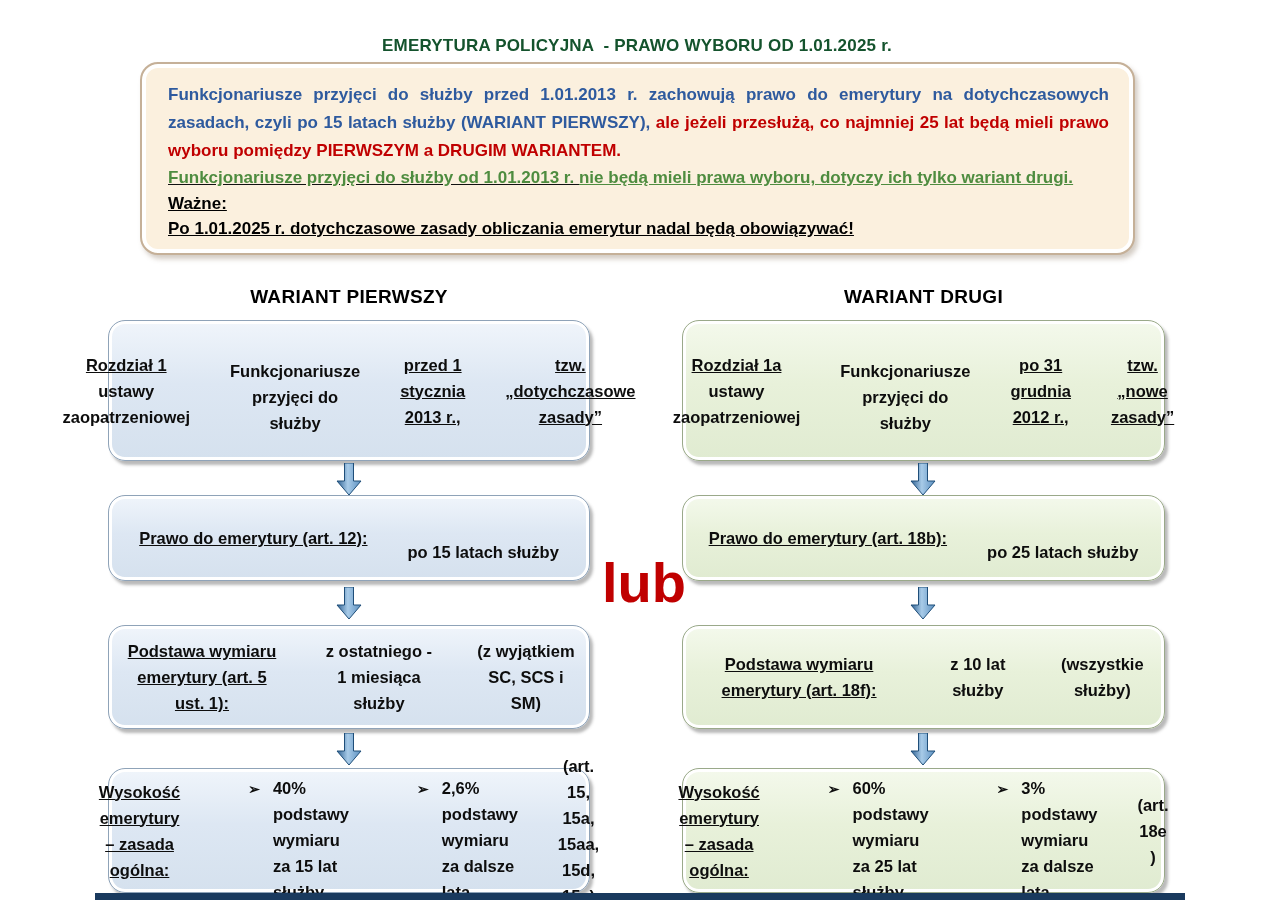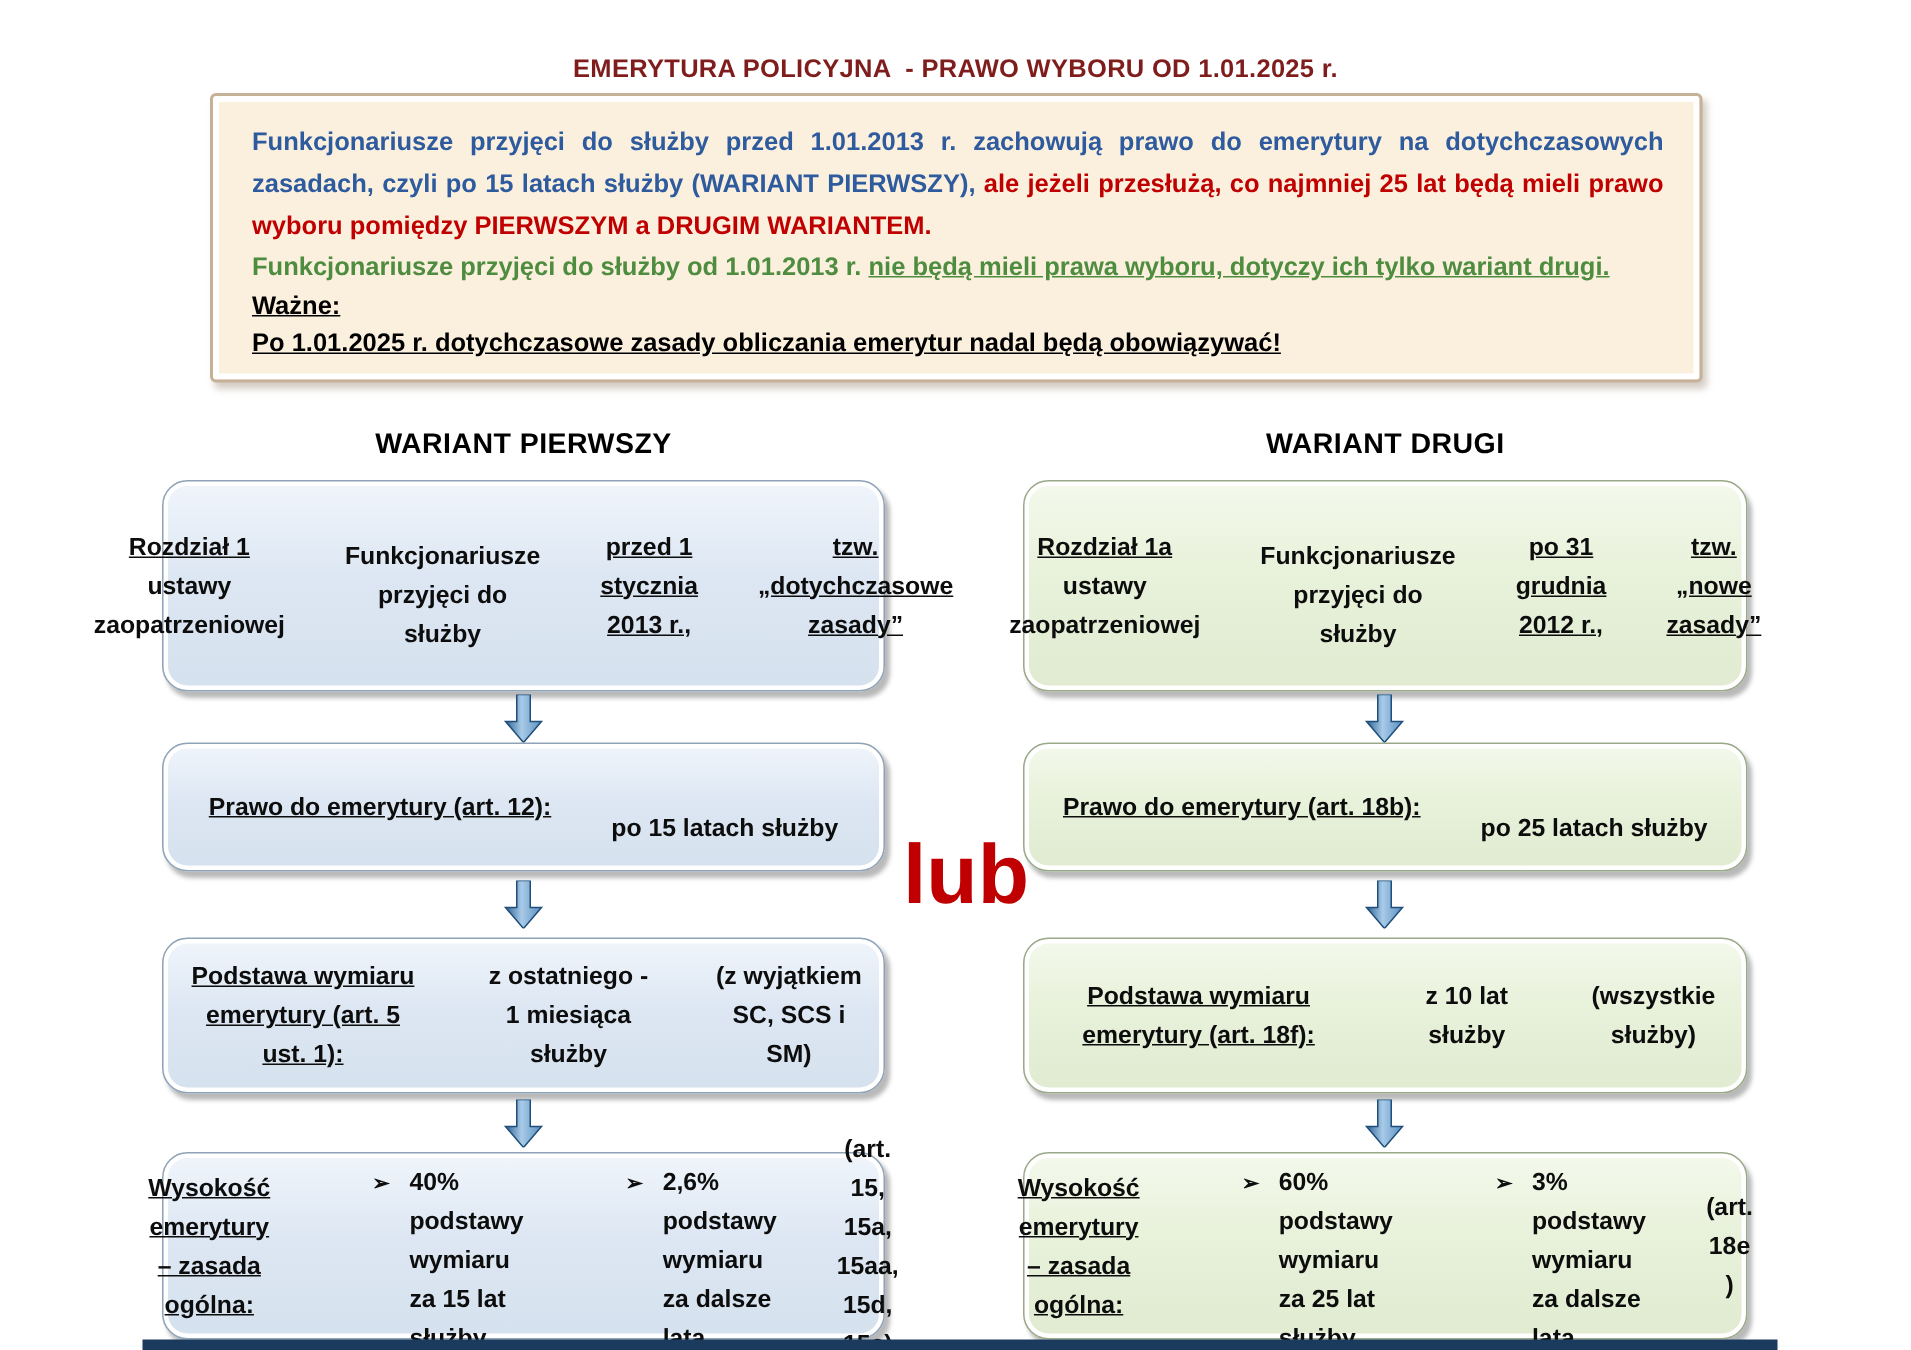--- a/index.html
+++ b/index.html
@@ -6,38 +6,38 @@
   #canvas{
     position:relative;width:1274px;height:900px;overflow:hidden;
     background:#ffffff;color:#111;
     font-family:"Liberation Sans",sans-serif;
   }
   .u{text-decoration:underline;}
 
   
   .page-title{
     position:absolute;top:36px;left:0;width:100%;
-    text-align:center;font-size:17px;font-weight:bold;color:#7f1d1d;
+    text-align:center;font-size:17px;font-weight:bold;color:#14532d;
     white-space:pre-wrap;letter-spacing:.2px;
   }
 
   
   .intro{
     box-sizing:border-box;position:absolute;left:140px;top:62px;width:995px;height:193px;
-    background:#FBF0DE;border:2px solid #C5B098;border-radius:4px;
+    background:#FBF0DE;border:2px solid #C5B098;border-radius:18px;
     box-shadow:inset 0 0 0 4px #ffffff, 3px 4px 5px rgba(130,110,85,.35);
     padding:17px 24px 0 26px;
     font-weight:bold;font-size:17px;
   }
   .intro p{margin:0;}
   .p1{text-align:justify;line-height:28px;}
   .blue{color:#2E5A9E;}
   .red{color:#C00000;}
   .green{color:#4E8C3F;}
-  .p2{margin-top:5px;line-height:26px;}
+  .p2{margin-top:5px;line-height:26px;text-decoration:underline;}
   .wazne{margin-top:7px;line-height:25px;color:#000;}
   .warning{margin-top:3px;margin-left:66px;line-height:25px;color:#000000;}
 
   
   .col-header{
     position:absolute;top:286px;font-size:19px;font-weight:bold;color:#000;
     text-align:center;letter-spacing:.3px;
   }
   .col-header.left{left:108px;width:482px;}
   .col-header.right{left:682px;width:483px;}

